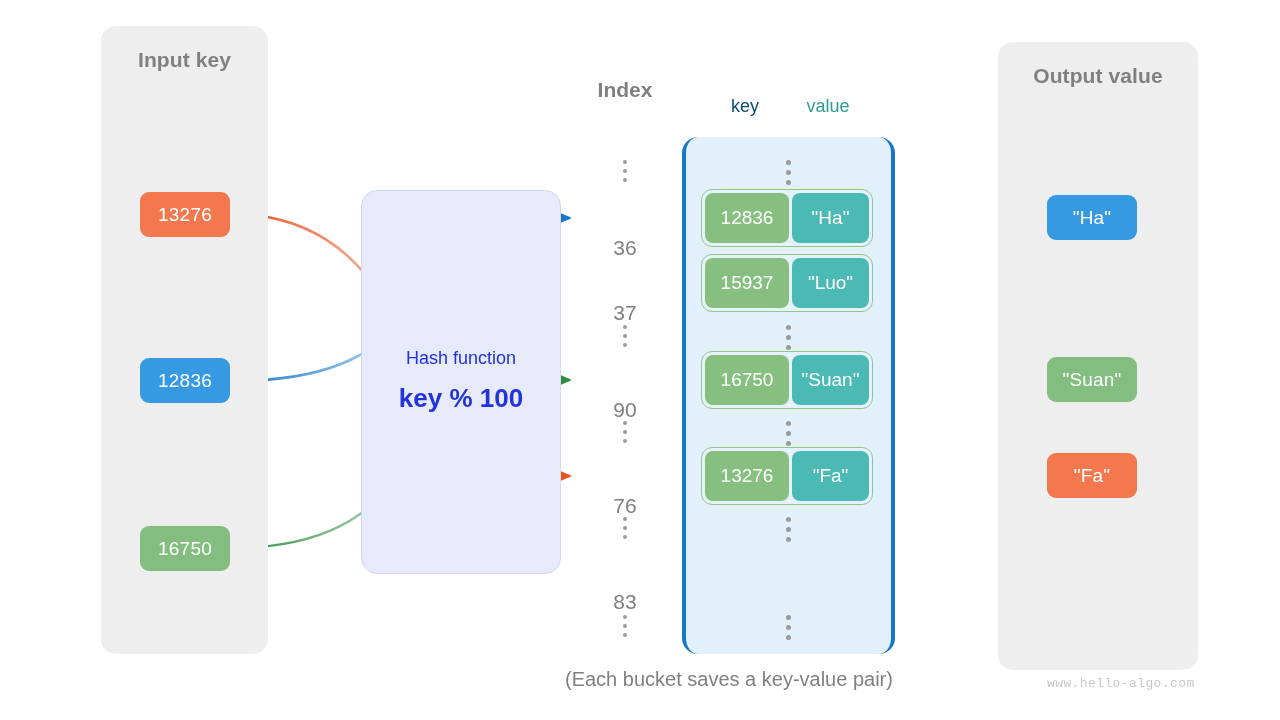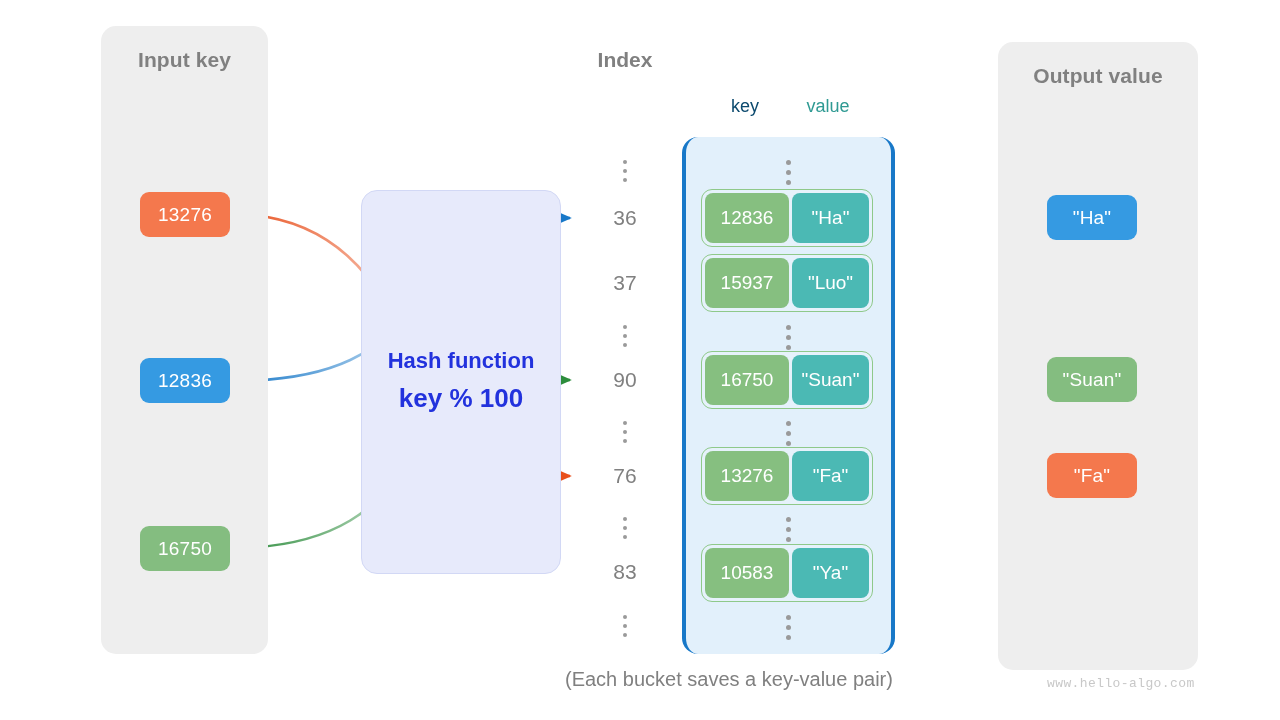--- a/index.html
+++ b/index.html
@@ -43,21 +43,21 @@
     border: 1.5px solid #d2d8f5;
     border-radius: 16px;
   }
   .hash-label {
     position: absolute;
     left: 0; width: 100%;
     text-align: center;
     color: #2232dd;
     white-space: nowrap;
   }
-  .hash-label.l1 { top: 157px; font-size: 22px; font-weight: bold; }
+  .hash-label.l1 { top: 157px; font-size: 18px; }
   .hash-label.l2 { top: 192px; font-size: 26px; font-weight: bold; }
 
   
   .chip {
     position: absolute;
     border-radius: 9px;
     color: #ffffff;
     display: flex;
     align-items: center;
     justify-content: center;
@@ -72,20 +72,21 @@
   .chip.o1 { left: 1047px; top: 357px; width: 90px; height: 45px; background: #84bd80; }
   .chip.o2 { left: 1047px; top: 453px; width: 90px; height: 45px; background: #f4784d; }
 
   
   .idx {
     position: absolute;
     left: 588px; width: 74px;
     text-align: center;
     font-size: 21px;
     color: #808080;
+    margin-top: 30px;
   }
   .idx-dots {
     position: absolute;
     left: 588px; width: 74px;
     text-align: center;
     color: #9a9a9a;
     line-height: 4px;
     font-size: 22px;
   }
   .idx-dots i { display:block; width:4px; height:4px; border-radius:50%; background:#9a9a9a; margin: 5px auto 0; }
@@ -330,21 +331,17 @@
     <div class="cell value">"Luo"</div>
   </div>
   <div class="bucket" style="top:351px;">
     <div class="cell key">16750</div>
     <div class="cell value">"Suan"</div>
   </div>
   <div class="bucket" style="top:447px;">
     <div class="cell key">13276</div>
     <div class="cell value">"Fa"</div>
   </div>
-  <div class="bucket" style="top:544px;">
-    <div class="cell key">10583</div>
-    <div class="cell value">"Ya"</div>
-  </div>
 
   <div class="caption">(Each bucket saves a key-value pair)</div>
   <div class="watermark">www.hello-algo.com</div>
 
 </div>
 
 </body></html>

